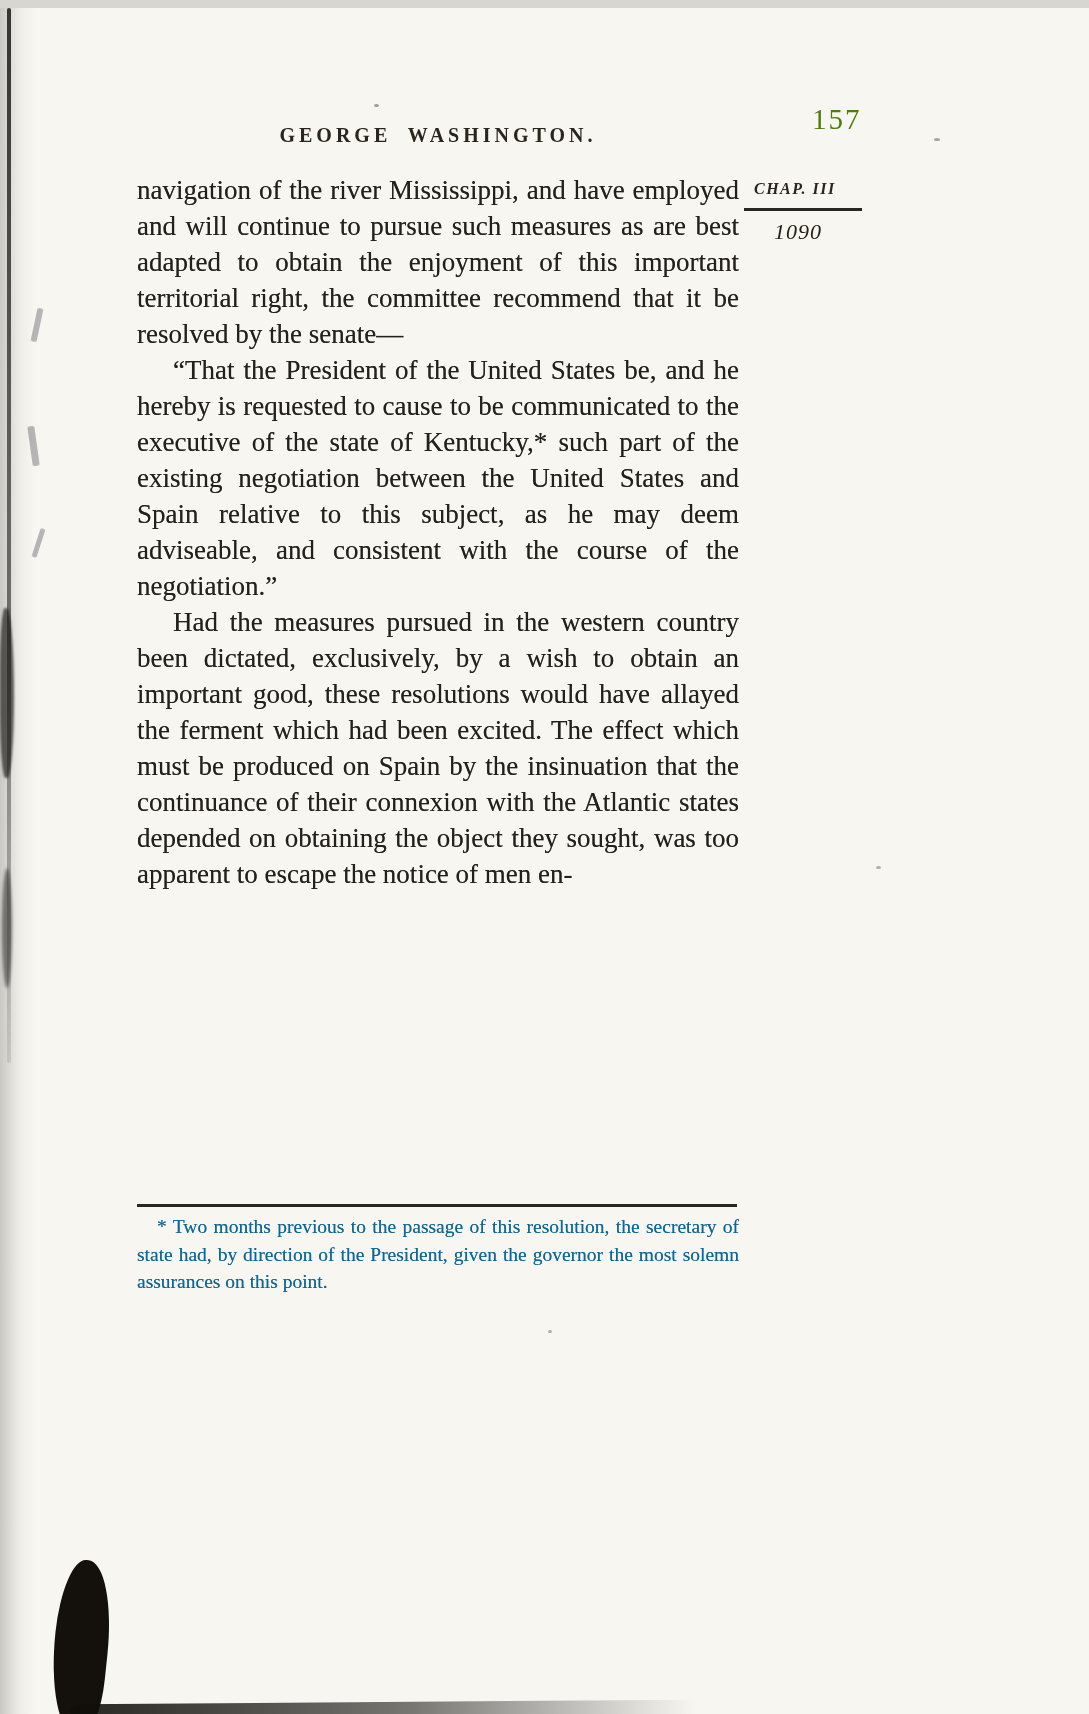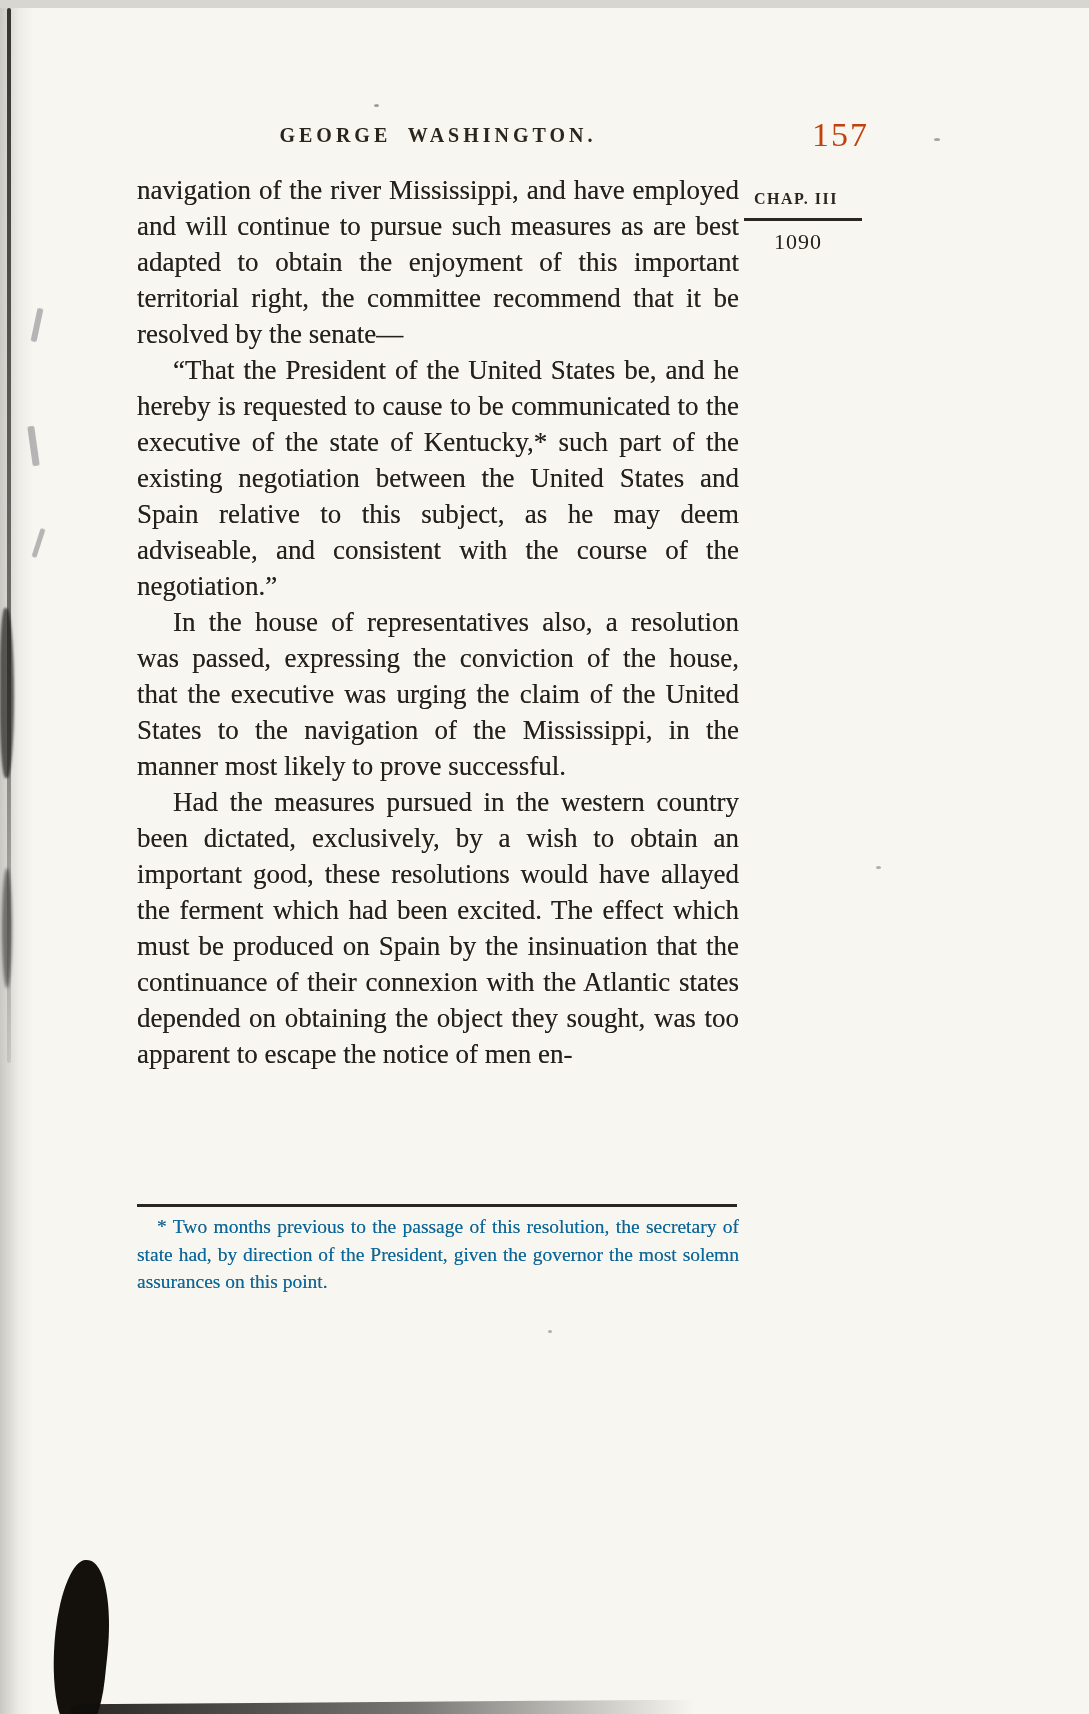--- a/index.html
+++ b/index.html
@@ -84,29 +84,30 @@
     width: 602px;
     text-align: center;
     font-size: 20px;
     letter-spacing: 4px;
     word-spacing: 8px;
     font-weight: bold;
     color: #2b261d;
   }
   .page-number {
     position: absolute;
-    left: 812px; top: 108px;
-    font-size: 34px;
+    left: 812px; top: 95px;
+    font-size: 29px;
     letter-spacing: 2px;
-    color: #c2410c;
+    color: #4d7c0f;
   }
   .margin-notes {
     position: absolute;
-    left: 752px; top: 182px;
+    left: 752px; top: 172px;
     width: 120px;
+    font-style: italic;
   }
   .chap {
     font-size: 16px;
     letter-spacing: 1.5px;
     font-weight: bold;
     color: #2b261d;
     padding-left: 2px;
   }
   .margin-rule {
     margin-top: 10px;
@@ -184,21 +185,20 @@
 
   <div class="margin-notes">
     <div class="chap">CHAP. III</div>
     <div class="margin-rule"></div>
     <div class="year">1090</div>
   </div>
 
   <div class="body-text">
     <p class="no-indent">navigation of the river Mississippi, and have employed and will continue to pursue such measures as are best adapted to obtain the enjoyment of this important territorial right, the committee recommend that it be resolved by the senate—</p>
     <p>“That the President of the United States be, and he hereby is requested to cause to be communicated to the executive of the state of Kentucky,* such part of the existing negotiation between the United States and Spain relative to this subject, as he may deem adviseable, and consistent with the course of the negotiation.”</p>
-    <p>In the house of representatives also, a resolution was passed, expressing the conviction of the house, that the executive was urging the claim of the United States to the navigation of the Mississippi, in the manner most likely to prove successful.</p>
     <p>Had the measures pursued in the western country been dictated, exclusively, by a wish to obtain an important good, these resolutions would have allayed the ferment which had been excited.  The effect which must be produced on Spain by the insinuation that the continuance of their connexion with the Atlantic states depended on obtaining the object they sought, was too apparent to escape the notice of men en-</p>
   </div>
 
   <div class="footnote-rule"></div>
 
   <p class="footnote">* Two months previous to the passage of this resolution, the secretary of state had, by direction of the President, given the governor the most solemn assurances on this point.</p>
 
 </div>
 
 </body></html>

